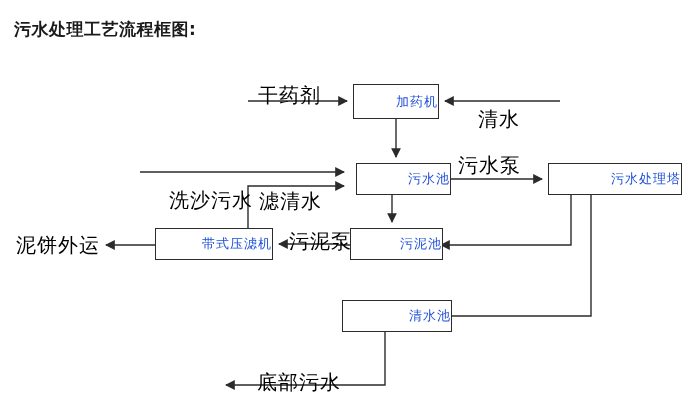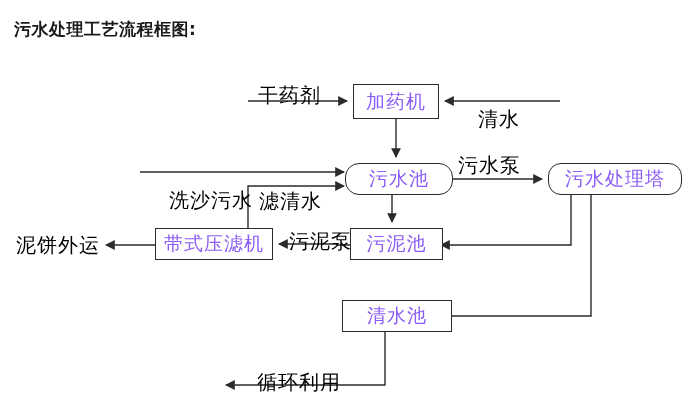--- a/index.html
+++ b/index.html
@@ -35,23 +35,23 @@
     white-space: nowrap;
     text-align: right;
   }
   .node {
     position: absolute;
     box-sizing: border-box;
     border: 1.4px solid #2b2b2b;
     background: #ffffff;
     display: flex;
     align-items: center;
-    justify-content: center;
-    font-size: 19px;
-    color: #8b5cf6;
+    justify-content: flex-end;
+    font-size: 13px;
+    color: #1d4ed8;
     letter-spacing: 1px;
     white-space: nowrap;
   }
   .edge-label {
     position: absolute;
     font-size: 20px;
     color: #000000;
     letter-spacing: 1px;
     white-space: nowrap;
     background: transparent;
@@ -95,25 +95,25 @@
       <path d="M 591 195 L 591 316 L 437 316" marker-end="url(#arrowR)"></path>
 
       <path d="M 385 332 L 385 385 L 226 385" marker-end="url(#arrowR)"></path>
     </g>
   </svg>
 
   <div class="node" style="left:353px; top:84px; width:86px; height:35px;">
     <span>加药机</span>
   </div>
 
-  <div class="node" style="left:345px; top:163px; width:108px; height:32px;border-radius:14px;">
+  <div class="node" style="left:356px; top:163px; width:95px; height:32px;">
     <span>污水池</span>
   </div>
 
-  <div class="node" style="left:548px; top:163px; width:134px; height:32px;border-radius:13px;">
+  <div class="node" style="left:548px; top:163px; width:134px; height:32px;">
     <span>污水处理塔</span>
   </div>
 
   <div class="node" style="left:155px; top:228px; width:118px; height:32px;">
     <span>带式压滤机</span>
   </div>
 
   <div class="node" style="left:350px; top:228px; width:93px; height:32px;">
     <span>污泥池</span>
   </div>
@@ -130,15 +130,15 @@
 
   <div class="edge-label" style="left:259px; top:188px;">滤清水</div>
 
   <div class="edge-label" style="left:458px; top:152px;">污水泵</div>
 
   <div class="edge-label" style="left:16px; top:232px;">泥饼外运</div>
 
   <div class="edge-label" style="left:289px; top:228px;">污泥泵</div>
 
 
-  <div class="edge-label" style="left:257px; top:369px;">循环利用</div>
+  <div class="edge-label" style="left:257px; top:369px;">底部污水</div>
 
 </div>
 
 </body></html>

